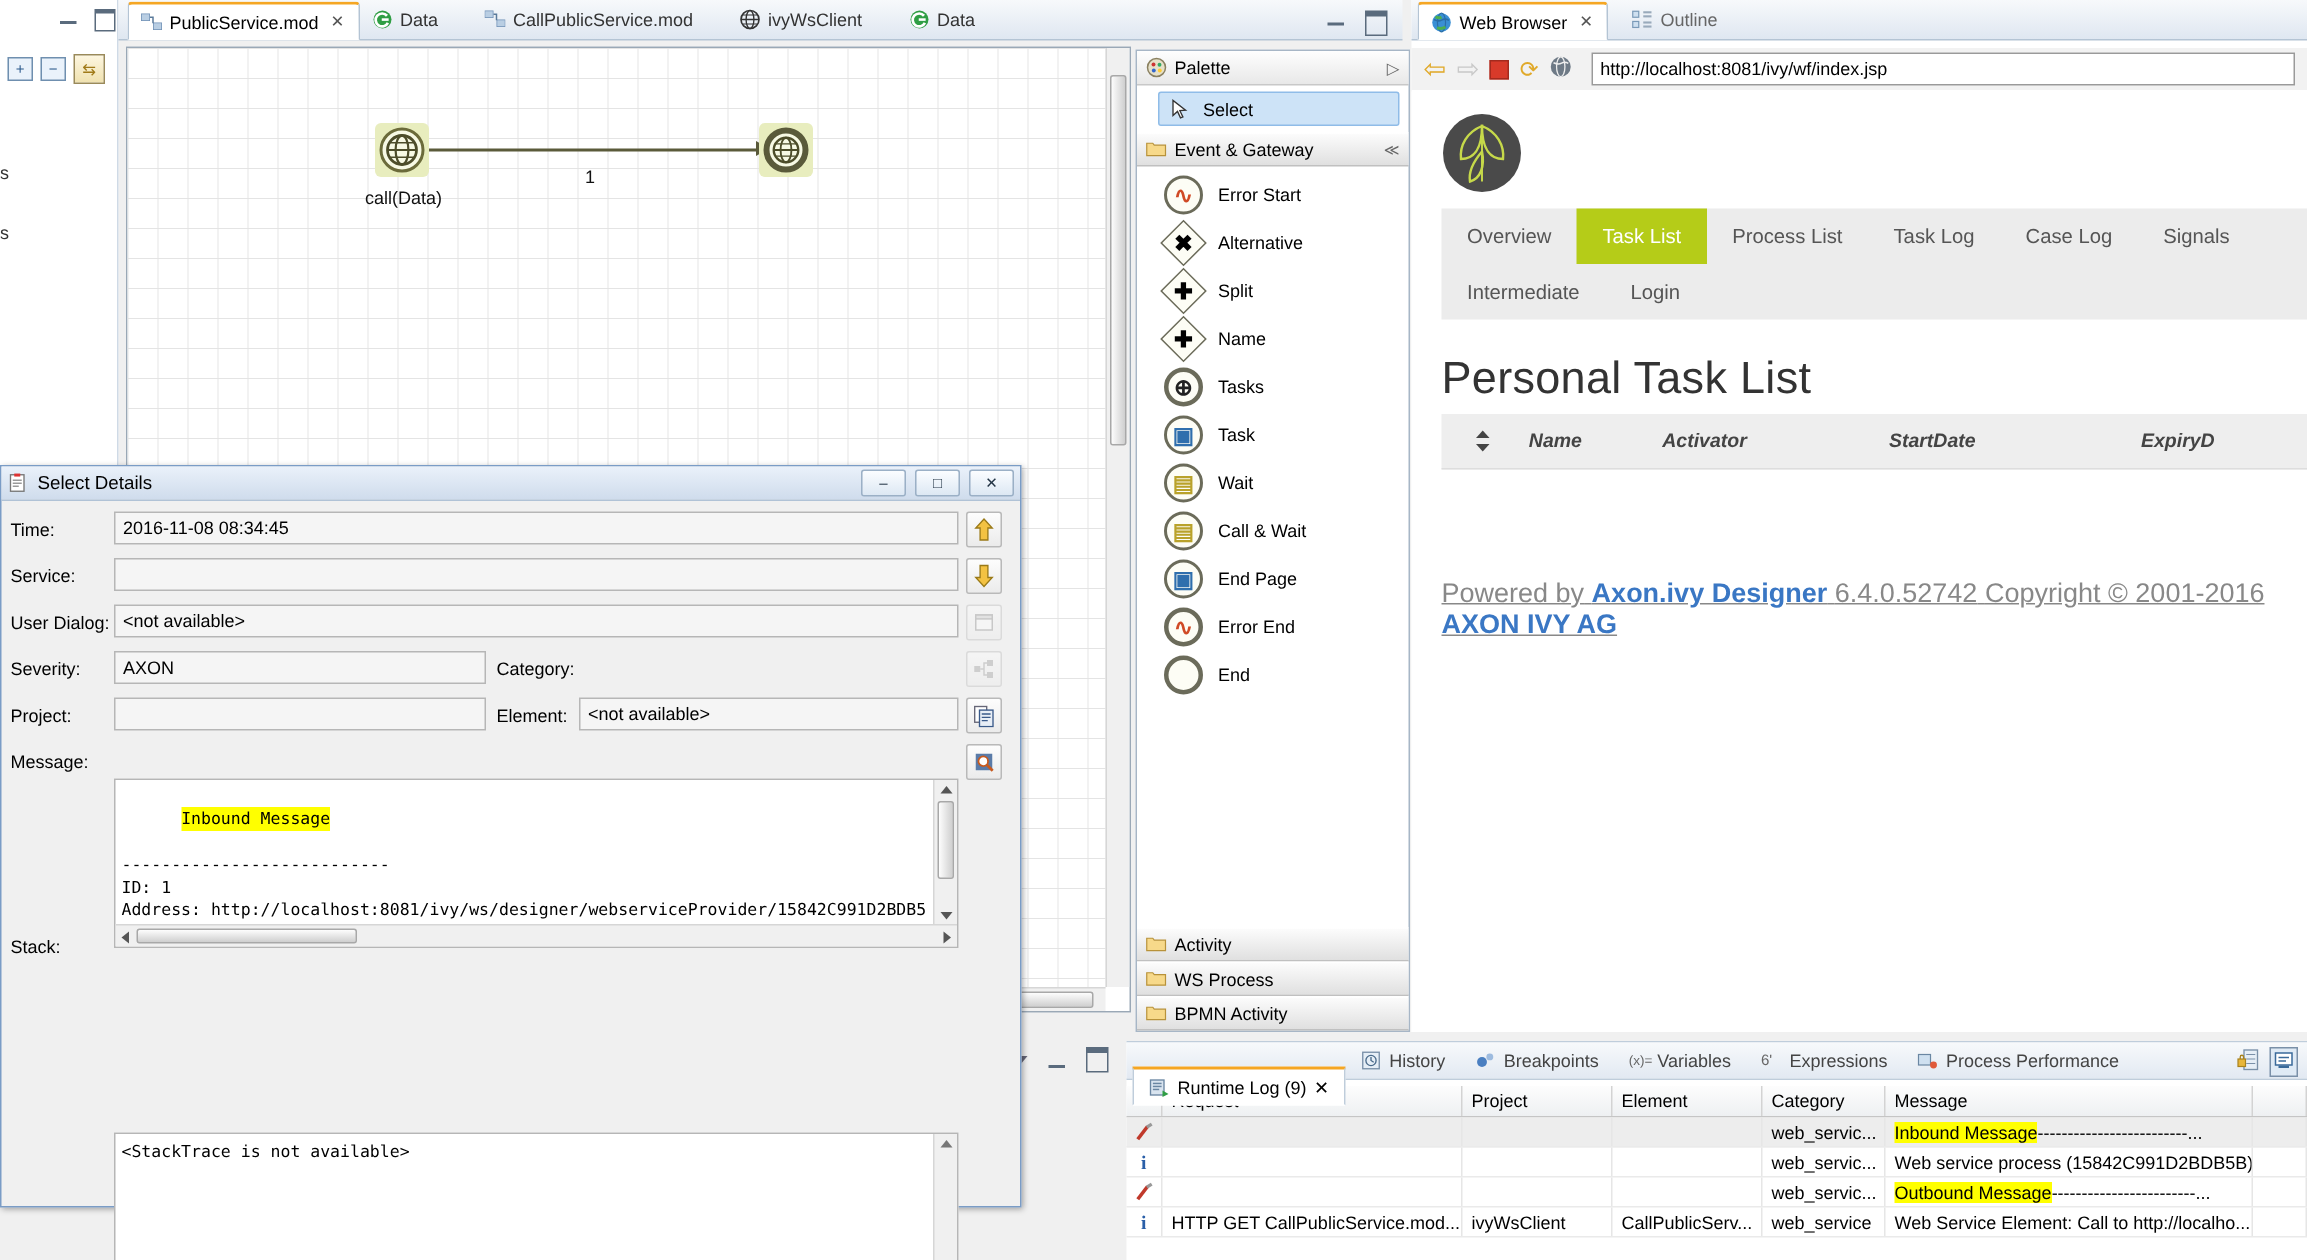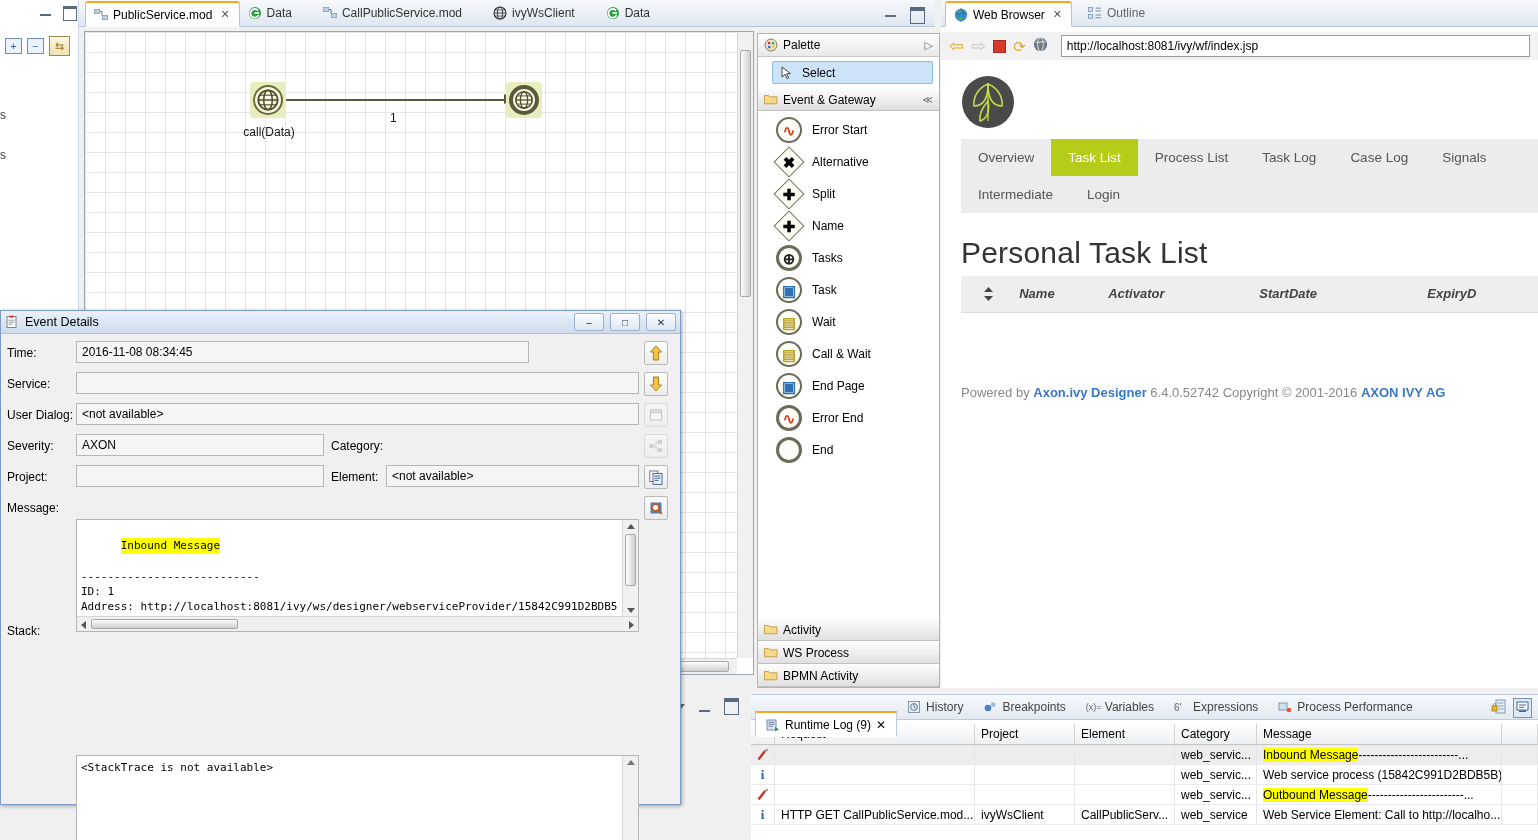--- a/index.html
+++ b/index.html
@@ -79,21 +79,21 @@
   .ivy-nav a{
     padding:11px 17px;font-size:13.5px;color:#555;text-decoration:none;cursor:default;
   }
   .ivy-nav a.on{background:#b5cc18;color:#fff;}
   .ivy-h1{font-size:30px;font-weight:400;color:#333;letter-spacing:.2px;}
   .tl-head{
     background:#eee;display:flex;font-size:13px;font-weight:bold;color:#444;
     border-bottom:1px solid #ddd;
   }
   .tl-head div{padding:10px 4px;}
-  .footer{font-size:13px;color:#888;}
+  .footer{font-size:18px;color:#888;text-decoration:underline;}
   .footer a{color:#3a77c4;text-decoration:none;font-weight:bold;}
 
   
   #dlg{
     background:#f0f0f0;border:1px solid #7a9cc6;box-sizing:border-box;
     box-shadow:1px 1px 4px rgba(0,0,0,.35);
   }
   .dlg-title{
     height:22px;background:linear-gradient(#eaf1fa,#cfdcec);
     border-bottom:1px solid #b0c2d6;display:flex;align-items:center;padding:0 4px;gap:6px;
@@ -650,28 +650,28 @@
   <div class="dlg-title">
     <span class="icoimg">
       <svg width="14" height="14" viewBox="0 0 14 14">
           <rect x="2" y="1.5" width="9" height="11" fill="#fff" stroke="#777" stroke-width="0.9"></rect>
           <rect x="4.5" y="0.7" width="4" height="2" fill="#d33"></rect>
           <line x1="3.5" y1="5.2" x2="9.5" y2="5.2" stroke="#999"></line>
           <line x1="3.5" y1="7.2" x2="9.5" y2="7.2" stroke="#999"></line>
           <line x1="3.5" y1="9.2" x2="7.5" y2="9.2" stroke="#999"></line>
         </svg>
     </span>
-    <span style="flex:1;font-size:12.5px;">Event Details</span>
+    <span style="flex:1;font-size:12.5px;">Select Details</span>
     <span class="dlg-btn">–</span>
     <span class="dlg-btn">□</span>
     <span class="dlg-btn">✕</span>
   </div>
 
   <div class="abs fld-label" style="left:6px;top:35px;">Time:</div>
-  <div class="abs fld" style="left:75px;top:30px;width:453px;height:22px;">
+  <div class="abs fld" style="left:75px;top:30px;width:563px;height:22px;">
     <span>2016-11-08 08:34:45</span>
   </div>
 
   <div class="abs fld-label" style="left:6px;top:66px;">Service:</div>
   <div class="abs fld" style="left:75px;top:61px;width:563px;height:22px;">
     <span></span>
   </div>
 
   <div class="abs fld-label" style="left:6px;top:97px;">User Dialog:</div>
   <div class="abs fld" style="left:75px;top:92px;width:563px;height:22px;">

